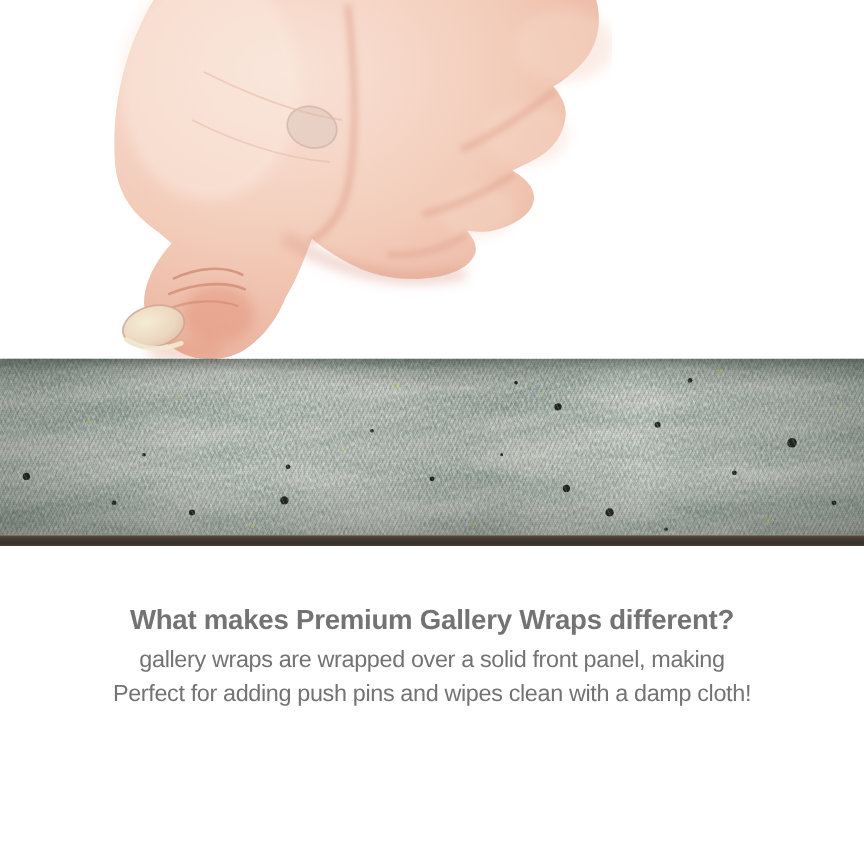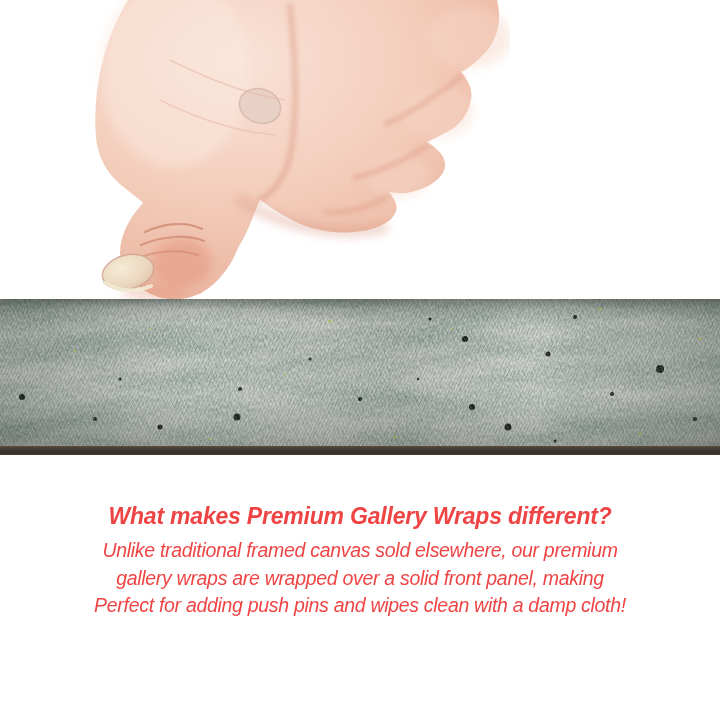--- a/index.html
+++ b/index.html
@@ -34,21 +34,21 @@
       linear-gradient(90deg, rgba(50,60,53,0.24) 0%, rgba(255,255,255,0.06) 28%, rgba(50,60,53,0.10) 55%, rgba(255,255,255,0.07) 74%, rgba(50,60,53,0.26) 100%);
   }
   .strip .edge{
     position:absolute;left:0;bottom:0;width:720px;height:9px;
     background:linear-gradient(180deg,#5e5138 0%, #4a4138 18%, #362f29 70%, #453c33 100%);
   }
 
   
   .copy{
     position:absolute;left:0;top:502px;width:720px;
-    text-align:center;font-style:italic;color:#ef4444;
+    text-align:center;color:#737373;
   }
   .copy .heading{
     font-size:23px;font-weight:600;letter-spacing:-0.2px;
     margin:0 0 7px 0;line-height:28px;
   }
   .copy .line{
     font-size:19.5px;font-weight:400;letter-spacing:-0.3px;
     line-height:27.5px;
   }
 </style>
@@ -189,18 +189,17 @@
         <circle cx="285" cy="75" r="1"></circle>
       </g>
     </svg>
     <div class="weave"></div>
     <div class="tone"></div>
     <div class="edge"></div>
   </div>
 
   <div class="copy">
     <div class="heading">What makes Premium Gallery Wraps different?</div>
-    <div class="line">Unlike traditional framed canvas sold elsewhere, our premium</div>
     <div class="line">gallery wraps are wrapped over a solid front panel, making</div>
     <div class="line">Perfect for adding push pins and wipes clean with a damp cloth!</div>
   </div>
 
 </div>
 
 </body></html>

